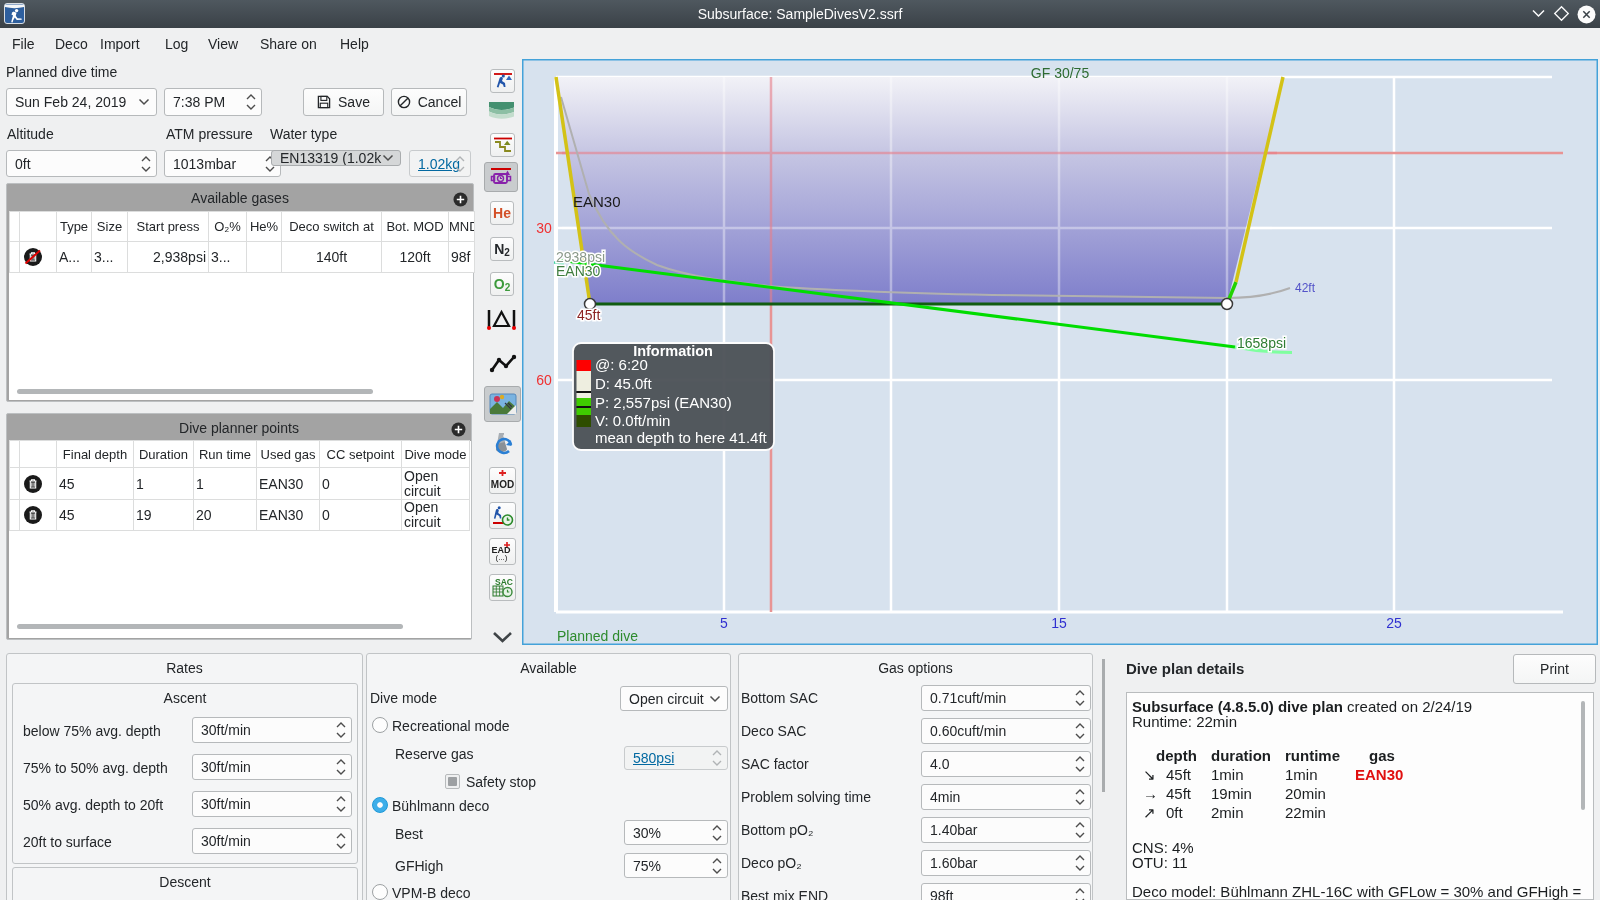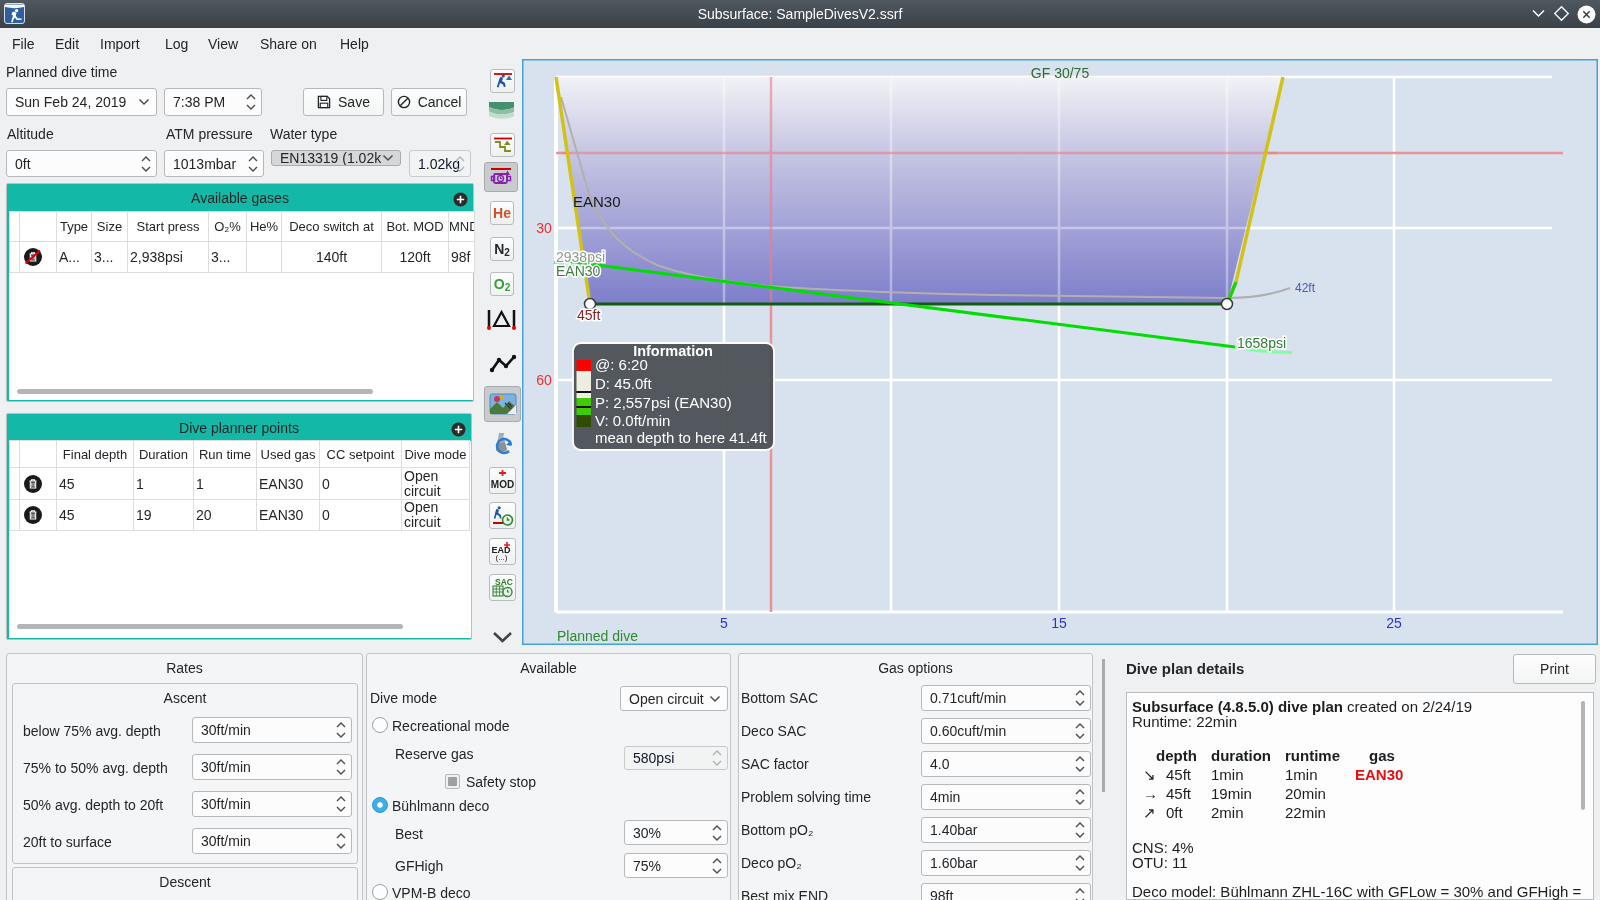--- a/index.html
+++ b/index.html
@@ -10,25 +10,25 @@
     background:linear-gradient(#4f585f, #3a4147); }
   #titletext { position:absolute; top:6px; left:0; width:1600px; text-align:center;
     color:#fcfcfc; font-size:14px; }
   .menuitem { position:absolute; top:36px; font-size:14px; color:#232629; }
   .label { position:absolute; font-size:14px; color:#232629; white-space:nowrap; }
   .ctl { position:absolute; background:#fcfcfc; border:1px solid #b6b9bb; border-radius:3px;
     font-size:14px; color:#232629; display:flex; align-items:center; padding-left:8px;
     white-space:nowrap; overflow:hidden; }
   .ctl svg.spn { position:absolute; right:4px; top:50%; transform:translateY(-50%); }
   .ctl svg.cmb { position:absolute; right:6px; top:50%; transform:translateY(-50%); }
-  .ctl.dis { background:#f2f3f3; color:#0f172a; border-color:#c8cbcd; }
+  .ctl.dis { background:#f2f3f3; color:#0369a1; border-color:#c8cbcd;text-decoration:underline; }
   .btn { position:absolute; background:linear-gradient(#fdfdfd,#f4f5f5); border:1px solid #b6b9bb;
     border-radius:3px; font-size:14px; color:#232629; display:flex; align-items:center;
     justify-content:center; gap:7px; }
-  .panel { position:absolute; background:#14b8a6; border:1px solid #bcbfc1; border-radius:2px; }
+  .panel { position:absolute; background:#a3a3a3; border:1px solid #bcbfc1; border-radius:2px; }
   .ptitle { position:absolute; width:100%; text-align:center; font-size:14px; top:6px; }
   .gbox { position:absolute; background:#f4f5f6; border:1px solid #c1c4c6; border-radius:3px; }
   .gtitle { position:absolute; width:100%; text-align:center; font-size:14px; top:6px; }
   table.tbl { position:absolute; border-collapse:collapse; table-layout:fixed; background:#fff; }
   table.tbl th, table.tbl td { border:1px solid #dcdddd; font-weight:normal; font-size:14px;
     padding:0 2px; overflow:hidden; white-space:nowrap; }
   table.tbl th { text-align:center; font-size:13px; padding:0; }
   .radio { position:absolute; width:16px; height:16px; border-radius:50%;
     border:1px solid #9da1a3; background:#fdfdfd; }
   .radio.sel { border:1px solid #1d99d8; background:radial-gradient(circle, #fdfdfd 0 24%, #3daee9 32% 100%); }
@@ -59,21 +59,21 @@
   </svg>
   <svg class="abs" style="left:1553px;top:5px" width="17" height="17" viewBox="0 0 17 17">
     <rect x="3.7" y="3.7" width="9.6" height="9.6" transform="rotate(45 8.5 8.5)" fill="none" stroke="#fcfcfc" stroke-width="1.3"></rect>
   </svg>
   <svg class="abs" style="left:1577px;top:5px" width="19" height="19" viewBox="0 0 19 19">
     <circle cx="9.5" cy="9.5" r="9" fill="#fcfcfc"></circle>
     <path d="M6.3 6.3 L12.7 12.7 M12.7 6.3 L6.3 12.7" stroke="#394147" stroke-width="1.5"></path>
   </svg>
 </div>
 <span class="menuitem" style="left:12px">File</span>
-<span class="menuitem" style="left:55px">Edit</span>
+<span class="menuitem" style="left:55px">Deco</span>
 <span class="menuitem" style="left:100px">Import</span>
 <span class="menuitem" style="left:165px">Log</span>
 <span class="menuitem" style="left:208px">View</span>
 <span class="menuitem" style="left:260px">Share on</span>
 <span class="menuitem" style="left:340px">Help</span>
 
 <div class="label" style="left:6px;top:64px">Planned dive time</div>
 <div class="ctl" style="left:6px;top:88px;width:151px;height:28px">Sun Feb 24, 2019
   <svg class="cmb" width="12" height="8" viewBox="0 0 12 8">
       <path d="M1.5 1.5 L6 6 L10.5 1.5" stroke="#4d4d4d" stroke-width="1.5" fill="none"></path>
@@ -102,21 +102,21 @@
   </div>
 <div class="label" style="left:7px;top:126px">Altitude</div>
 <div class="label" style="left:166px;top:126px">ATM pressure</div>
 <div class="label" style="left:270px;top:126px">Water type</div>
 <div class="ctl" style="left:6px;top:150px;width:151px;height:27px">0ft
   <svg class="spn" width="12" height="20" viewBox="0 0 12 20">
       <path d="M2 7 L6 3 L10 7" stroke="#4d4d4d" stroke-width="1.4" fill="none"></path>
       <path d="M2 13 L6 17 L10 13" stroke="#4d4d4d" stroke-width="1.4" fill="none"></path>
     </svg>
 </div>
-<div class="ctl" style="left:164px;top:150px;width:100px;height:27px">1013mbar
+<div class="ctl" style="left:164px;top:150px;width:117px;height:27px">1013mbar
   <svg class="spn" width="12" height="20" viewBox="0 0 12 20">
       <path d="M2 7 L6 3 L10 7" stroke="#4d4d4d" stroke-width="1.4" fill="none"></path>
       <path d="M2 13 L6 17 L10 13" stroke="#4d4d4d" stroke-width="1.4" fill="none"></path>
     </svg>
 </div>
 <div class="ctl" style="left:271px;top:150px;width:130px;height:16px;background:#d5d7d8;border-color:#a9acae">EN13319 (1.02k
   <svg class="cmb" width="12" height="8" viewBox="0 0 12 8">
       <path d="M1.5 1.5 L6 6 L10.5 1.5" stroke="#4d4d4d" stroke-width="1.5" fill="none"></path>
     </svg>
 </div>
@@ -165,21 +165,21 @@
     <td></td>
     <td style="text-align:left;padding-left:2px">
       <svg width="22" height="22" viewBox="0 0 22 22" style="vertical-align:middle">
         <circle cx="11" cy="11" r="9" fill="#1a1a1a"></circle>
         <path d="M7.5 8 H14.5 M8.3 8 V15 H13.7 V8 M9.9 9.5 V13.7 M12.1 9.5 V13.7 M9.5 8 V6.7 H12.5 V8" stroke="#fff" stroke-width="1.1" fill="none"></path>
         <path d="M3.5 17.5 L18 4.5" stroke="#e00000" stroke-width="2"></path>
       </svg>
     </td>
     <td>A...</td>
         <td>3...</td>
-        <td style="text-align:left">2,938psi</td>
+        <td style="text-align:right">2,938psi</td>
         <td>3...</td>
         <td></td>
     <td style="text-align:center">140ft</td>
         <td style="text-align:center">120ft</td>
         <td>98f</td>
   </tr>
 </tbody>
   </table>
 <div class="scrl" style="left:17px;top:389px;width:356px;height:5px"></div>
 

